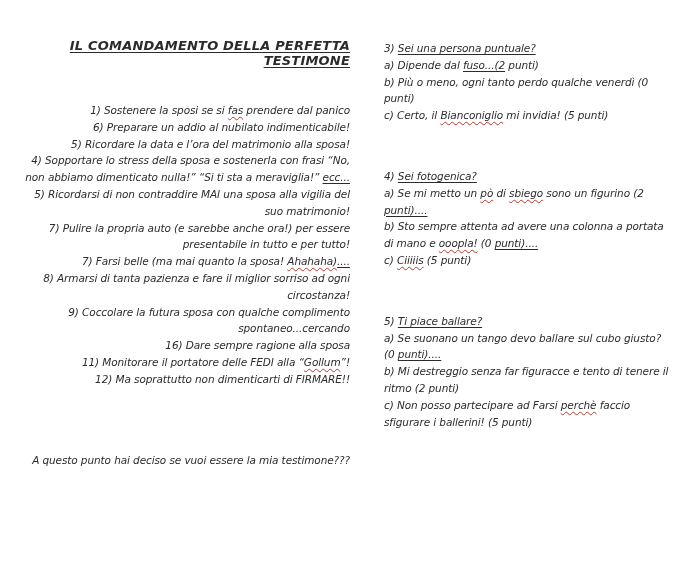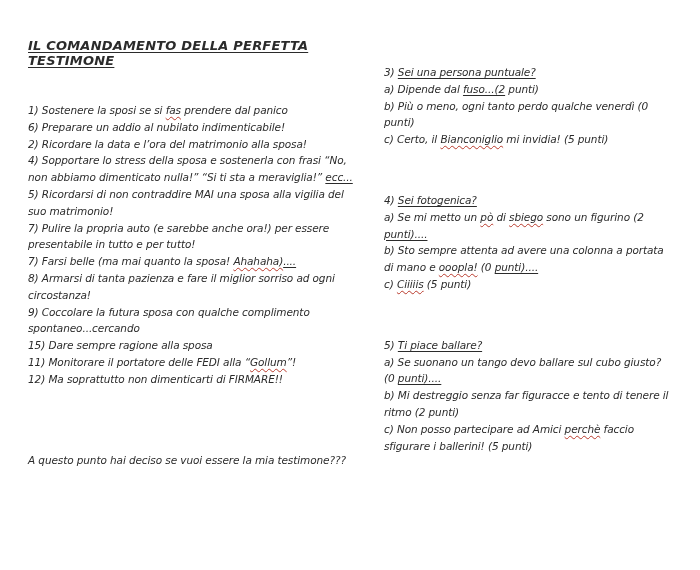--- a/index.html
+++ b/index.html
@@ -15,28 +15,28 @@
     overflow: hidden;
     font-family: "DejaVu Sans", sans-serif;
     font-style: italic;
     color: #2b2b2b;
   }
   .col {
     position: absolute;
     top: 38px;
   }
   .col-left {
-    left: 28px;
+    left: 16px;
     width: 334px;
+    text-align: right;
   }
   .col-right {
     left: 384px;
     top: 40px;
     width: 290px;
-    margin-top: 24px;
   }
   .doc-title {
     font-size: 13px;
     font-weight: bold;
     letter-spacing: 0.2px;
     margin: 0 0 34px 0;
     text-decoration: underline;
     text-decoration-thickness: 1px;
     text-underline-offset: 2px;
   }
@@ -77,28 +77,28 @@
 </head>
 <body>
 
 <div class="page">
 
   <div class="col col-left">
     <h1 class="doc-title">IL COMANDAMENTO DELLA PERFETTA TESTIMONE</h1>
     <div>
         <p class="item"><span>1) Sostenere la sposi se si </span><span class="sq-red">fas</span><span> prendere dal panico</span></p>
         <p class="item"><span>6) Preparare un addio al nubilato indimenticabile!</span></p>
-        <p class="item"><span>2) Ricordare la data e l’ora del matrimonio alla sposa!</span></p>
+        <p class="item"><span>5) Ricordare la data e l’ora del matrimonio alla sposa!</span></p>
         <p class="item"><span>4) Sopportare lo stress della sposa e sostenerla con frasi “No, non abbiamo dimenticato nulla!” “Si ti sta a meraviglia!” </span><span class="sq-blue">ecc...</span></p>
         <p class="item"><span>5) Ricordarsi di non contraddire MAI una sposa alla vigilia del suo matrimonio!</span></p>
         <p class="item"><span>7) Pulire la propria auto (e sarebbe anche ora!) per essere presentabile in tutto e per tutto!</span></p>
         <p class="item"><span>7) Farsi belle (ma mai quanto la sposa! </span><span class="sq-red">Ahahaha)</span><span class="sq-blue">....</span></p>
         <p class="item"><span>8) Armarsi di tanta pazienza e fare il miglior sorriso ad ogni circostanza!</span></p>
         <p class="item"><span>9) Coccolare la futura sposa con qualche complimento spontaneo...cercando</span></p>
-        <p class="item"><span>15) Dare sempre ragione alla sposa</span></p>
+        <p class="item"><span>16) Dare sempre ragione alla sposa</span></p>
         <p class="item"><span>11) Monitorare il portatore delle FEDI alla “</span><span class="sq-red">Gollum</span><span>”!</span></p>
         <p class="item"><span>12) Ma soprattutto non dimenticarti di FIRMARE!!</span></p>
       </div>
     <p class="closing">A questo punto hai deciso se vuoi essere la mia testimone???</p>
   </div>
 
   <div class="col col-right">
       <section class="question">
     <p class="qheader"><span class="q-num">3) </span><span class="q-title">Sei una persona puntuale?</span></p>
     <div>
@@ -113,18 +113,18 @@
           <p class="option"><span>a) Se mi metto un </span><span class="sq-red">pò</span><span> di </span><span class="sq-red">sbiego</span><span> sono un figurino (2 </span><span class="sq-blue">punti)....</span></p>
           <p class="option"><span>b) Sto sempre attenta ad avere una colonna a portata di mano e </span><span class="sq-red">ooopla!</span><span> (0 </span><span class="sq-blue">punti)....</span></p>
           <p class="option"><span>c) </span><span class="sq-red">Ciiiiis</span><span> (5 punti)</span></p>
         </div>
   </section>
       <section class="question">
     <p class="qheader"><span class="q-num">5) </span><span class="q-title">Ti piace ballare?</span></p>
     <div>
           <p class="option"><span>a) Se suonano un tango devo ballare sul cubo giusto? (0 </span><span class="sq-blue">punti)....</span></p>
           <p class="option"><span>b) Mi destreggio senza far figuracce e tento di tenere il ritmo (2 punti)</span></p>
-          <p class="option"><span>c) Non posso partecipare ad Amici </span><span class="sq-red">perchè</span><span> faccio sfigurare i ballerini! (5 punti)</span></p>
+          <p class="option"><span>c) Non posso partecipare ad Farsi </span><span class="sq-red">perchè</span><span> faccio sfigurare i ballerini! (5 punti)</span></p>
         </div>
   </section>
     </div>
 
 </div>
 
 </body></html>

